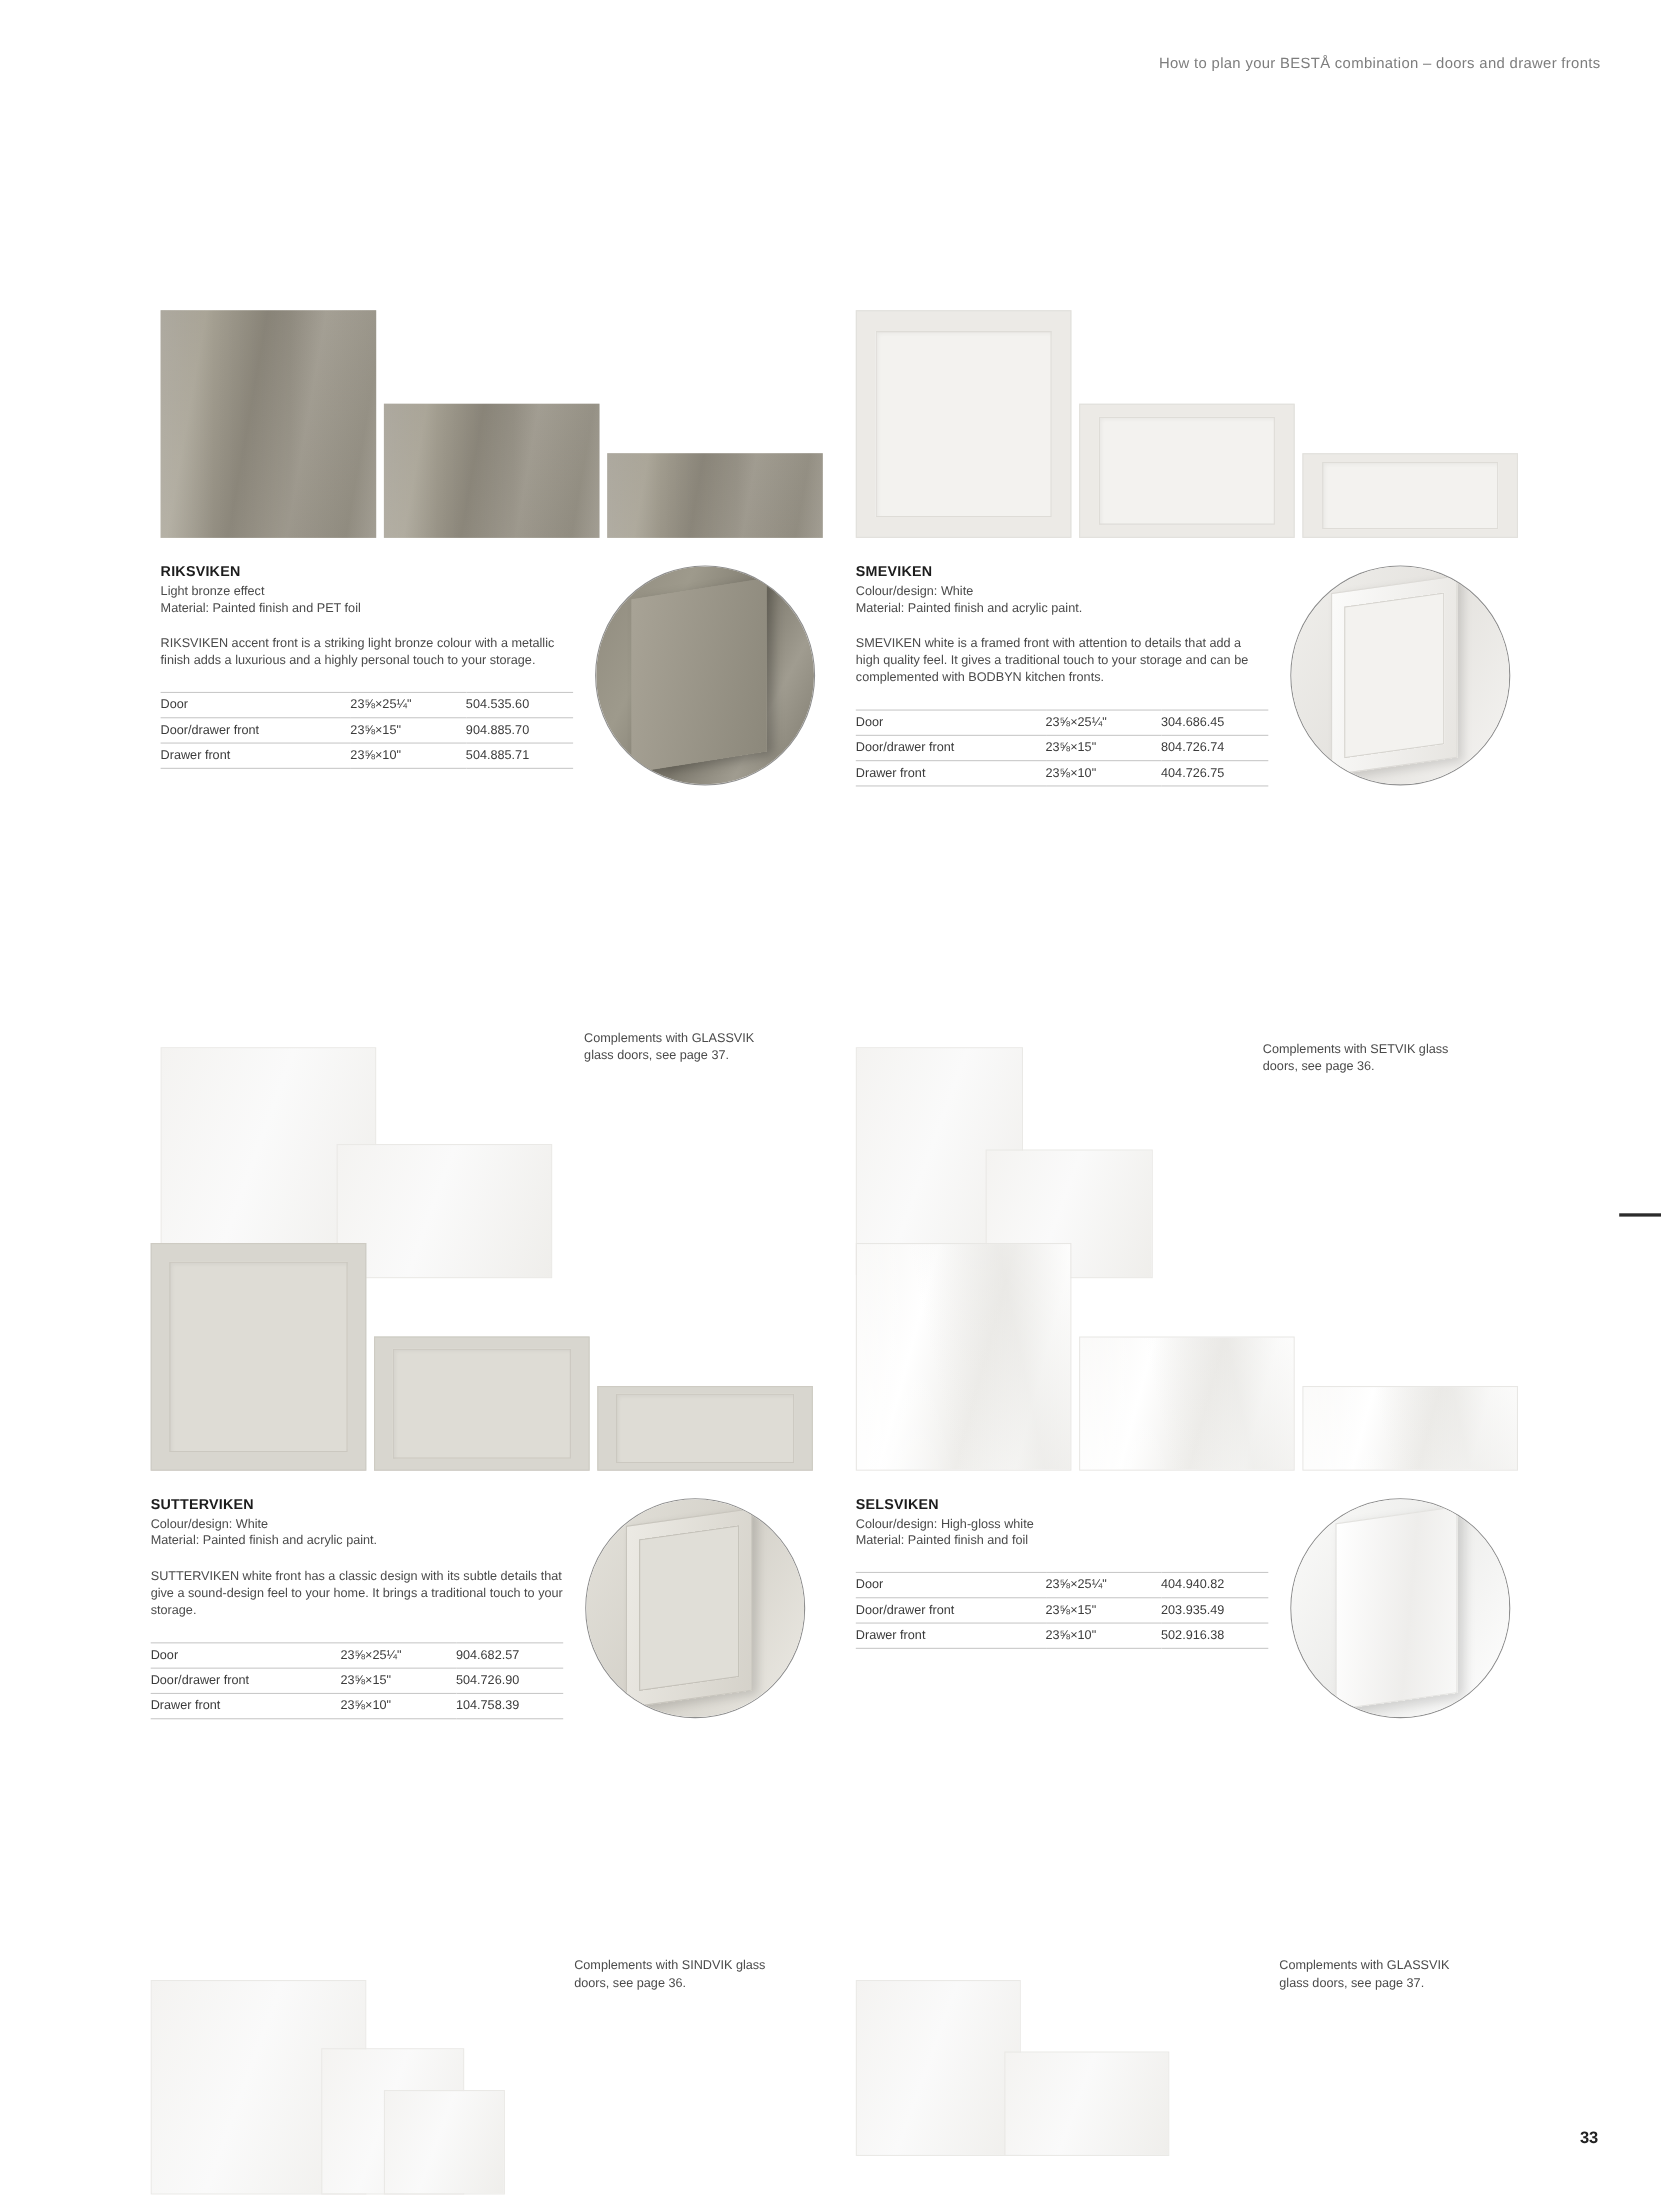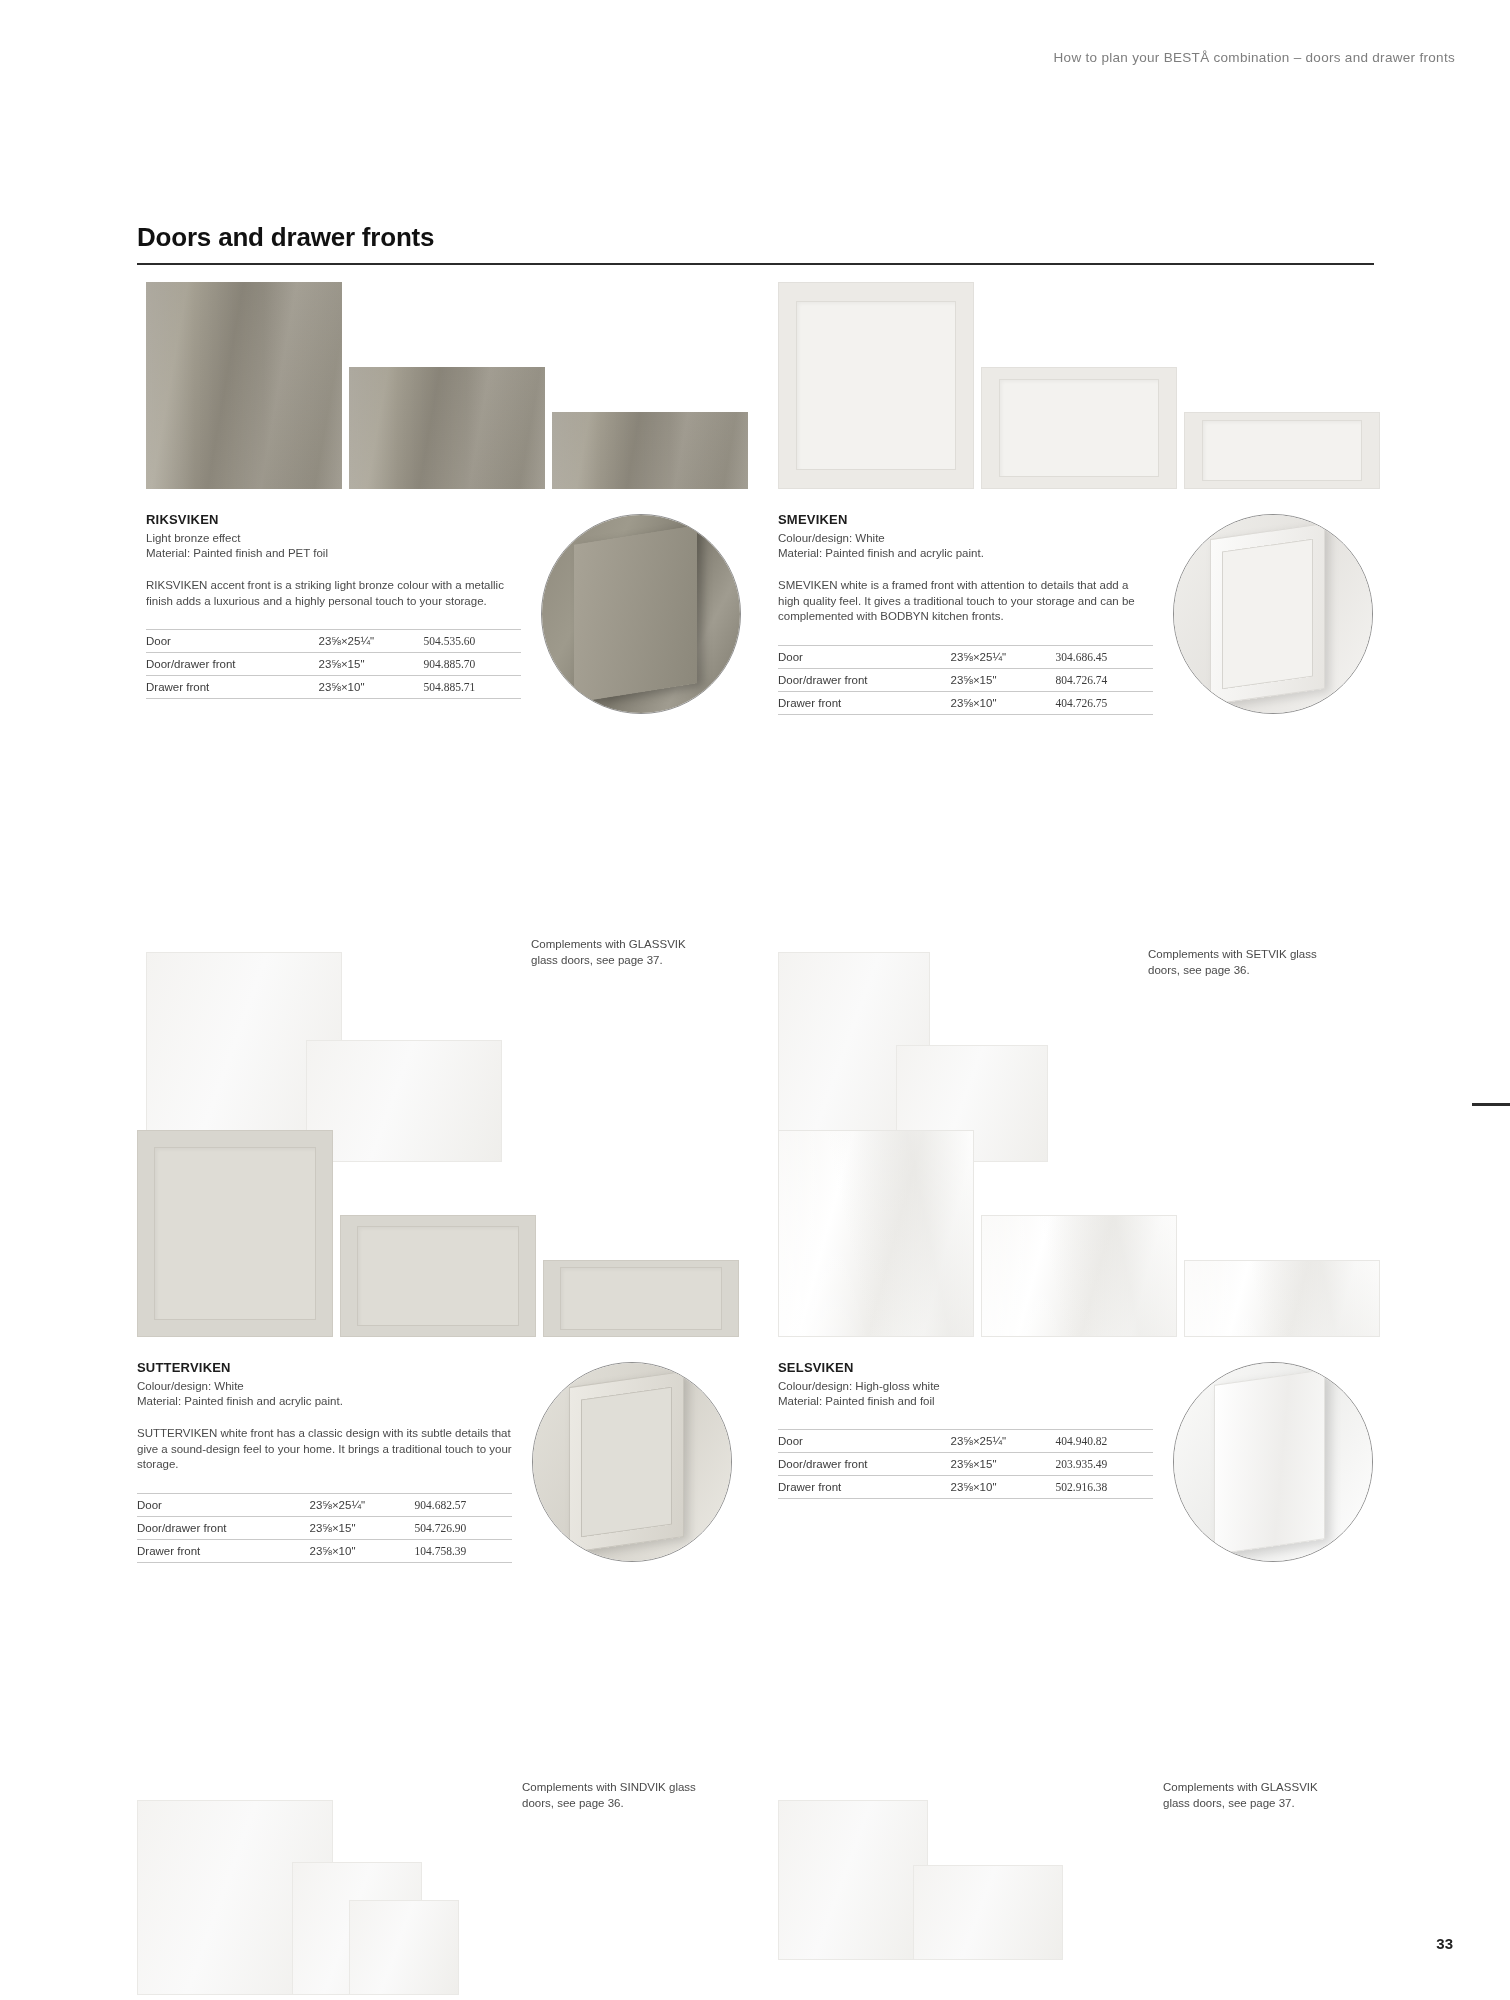--- a/index.html
+++ b/index.html
@@ -100,21 +100,21 @@
 
   
   table.prices {
     margin-top: 20px; border-collapse: collapse; width: 100%;
     font-size: 11.5px; color: #3b3b3b;
   }
   table.prices td { padding: 5px 0 5px 0; border-bottom: 1px solid #c9c9c9; vertical-align: bottom; }
   table.prices tr:first-child td { border-top: 1px solid #c9c9c9; }
   td.c-label { width: 46%; }
   td.c-dim   { width: 28%; }
-  td.c-art   { width: 26%; font-family: Liberation Serif, serif; }
+  td.c-art   { width: 26%; }
 
   
   .mag { position: absolute; border-radius: 50%; overflow: hidden;
          border: 1.5px solid #8e8e8e; background:#fff; }
   .mag .inner { position: absolute; inset: 0; }
 
   .mag-metal .inner {
     background: linear-gradient(118deg,#8f8a7d 0%, #9e9a8c 30%, #7e7a6e 55%, #a09c90 75%, #7b776b 100%);
   }
   .mag-metal .edge {
@@ -178,24 +178,20 @@
     position:absolute; right:0; top:1103px; width:38px; height:3px; background:#2b2b2b;
   }
 </style>
 </head>
 <body>
 
 <div class="page">
 
   <div class="running-header">How to plan your BESTÅ combination – doors and drawer fronts</div>
 
-  <div class="section-head" id="head-doors">
-    <div class="txt">Doors and drawer fronts</div>
-    <div class="rule"></div>
-  </div>
 
   <div class="product" style="left:134px; top:282px; width:600px;margin-left:12px;">
 
     <div class="swatch-row" style="position:relative; height:215px;">
       <div class="swatch" style="left:0px;   top:0px;   width:196px; height:207px;">
           <div class="face metallic"></div>
         </div>
       <div class="swatch" style="left:203px; top:85px;  width:196px; height:122px;">
           <div class="face metallic"></div>
         </div>

